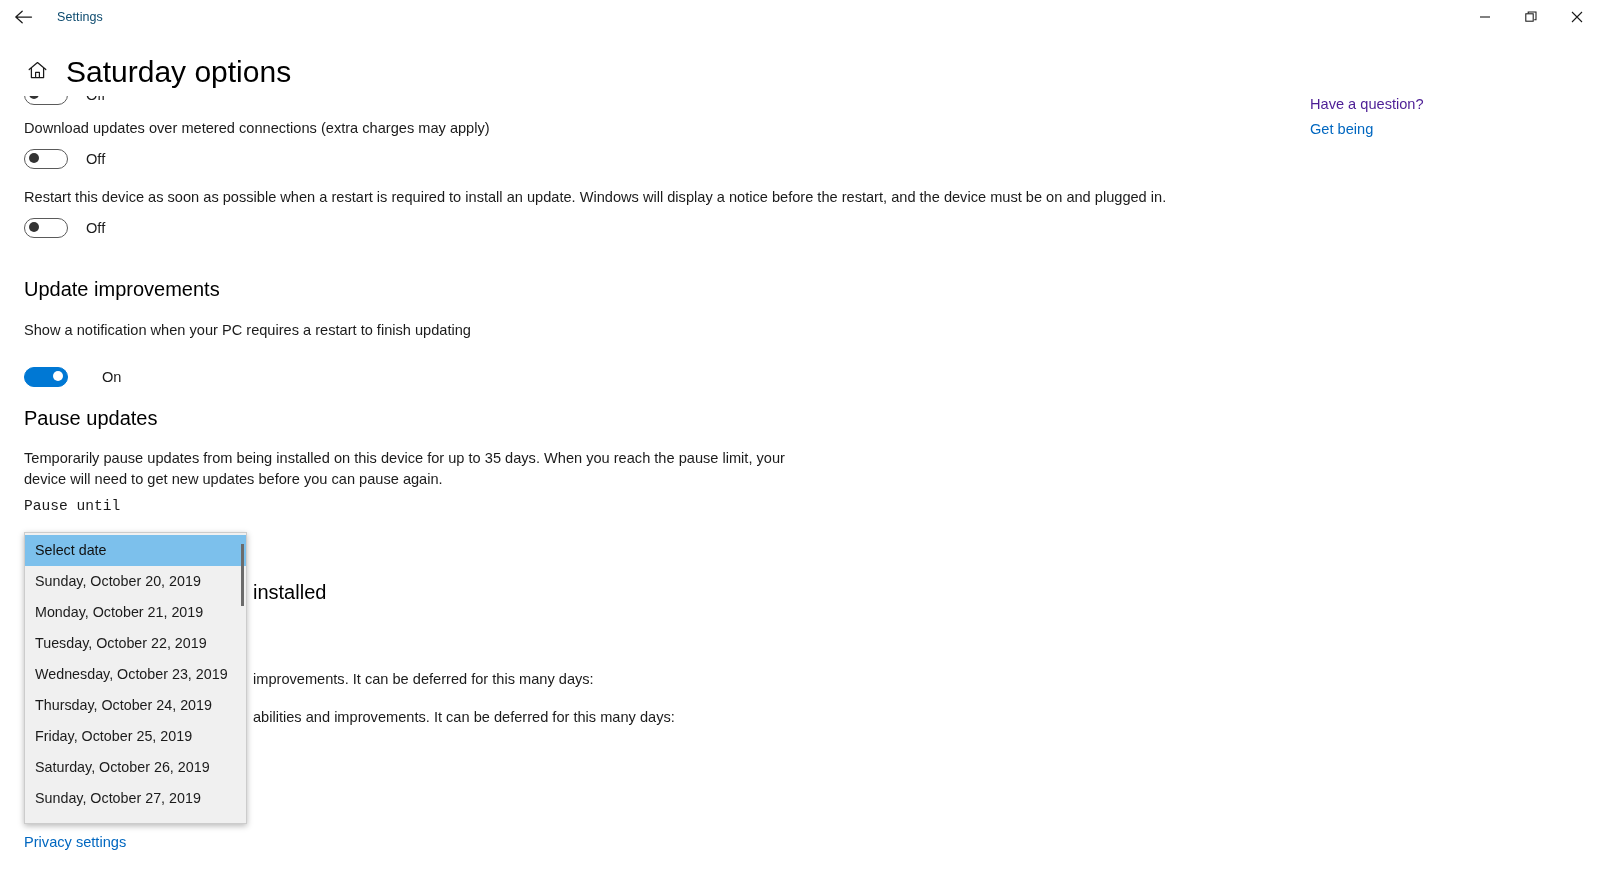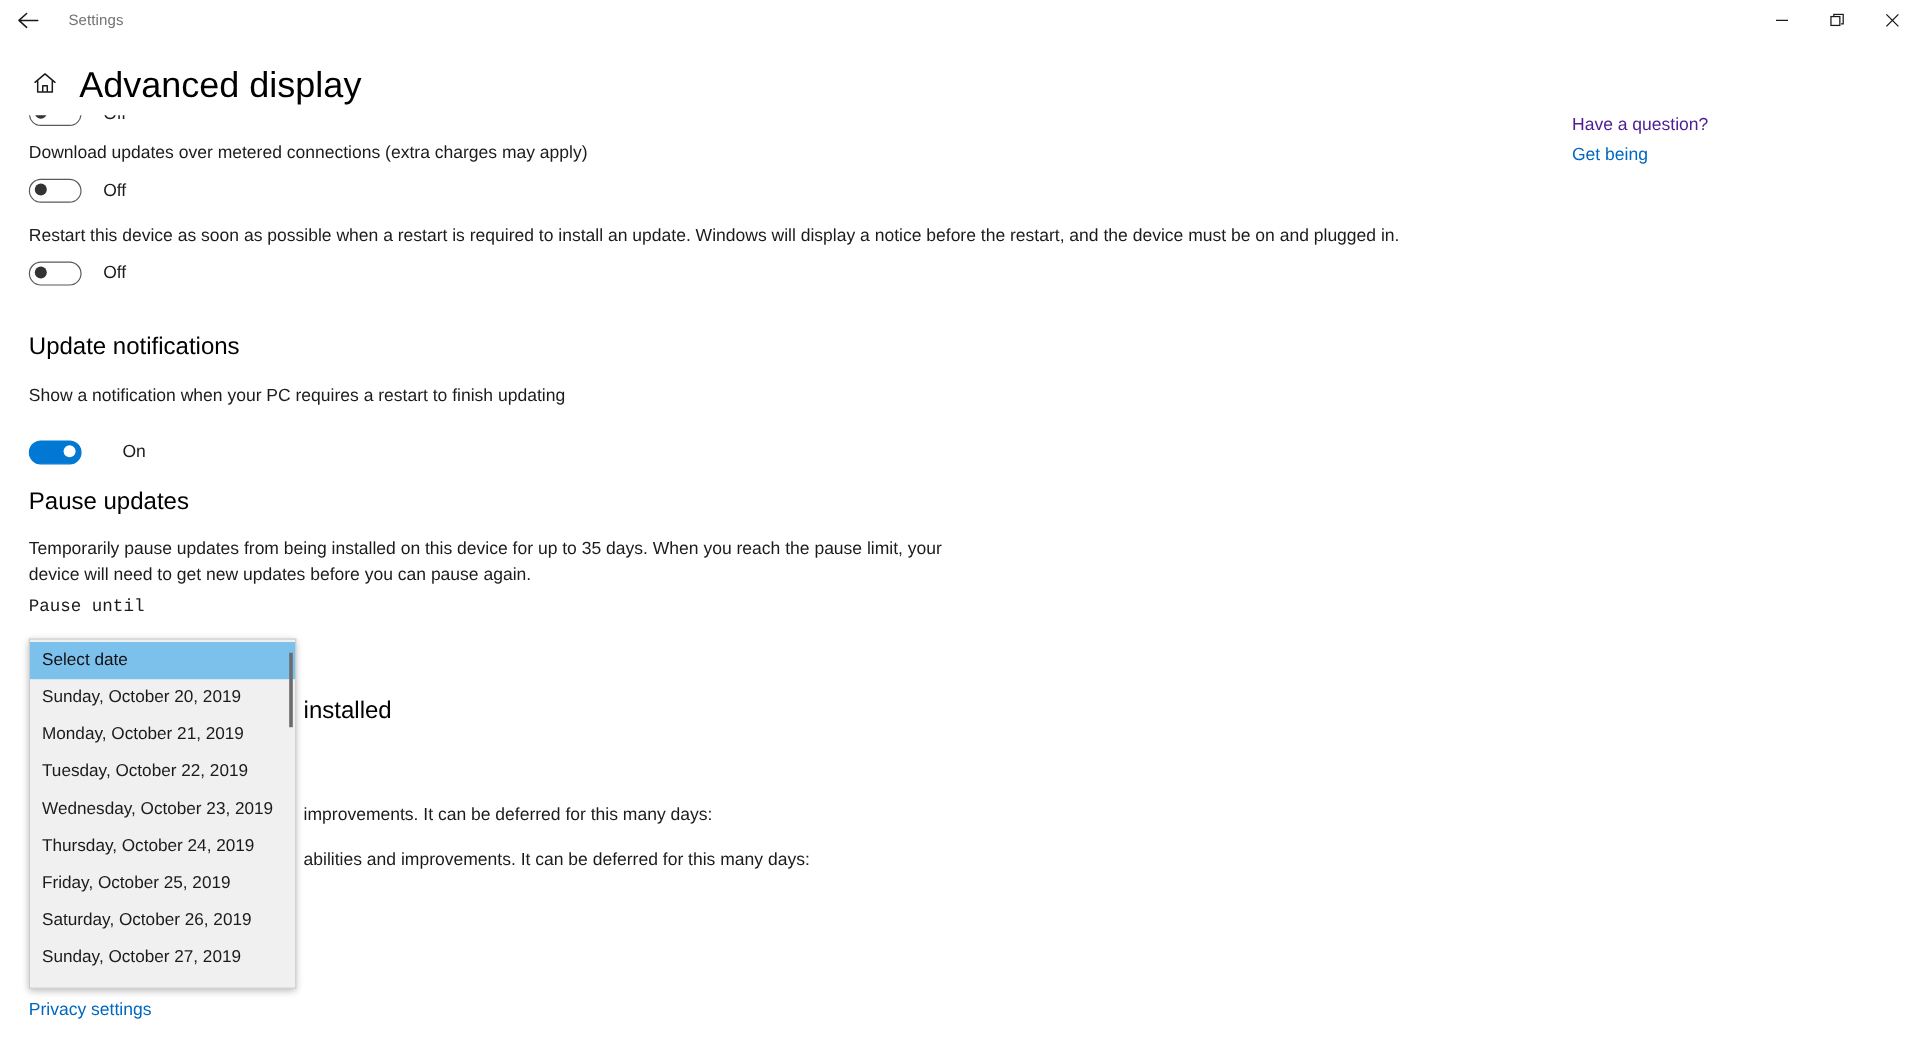--- a/index.html
+++ b/index.html
@@ -36,21 +36,21 @@
     height: 32px;
     display: flex;
     align-items: center;
     justify-content: center;
     cursor: pointer;
   }
   .back-btn svg { display: block; }
 
   .titlebar-title {
     font-size: 12.5px;
-    color: #737373;
+    color: #0c4a6e;
     margin-left: 11px;
     letter-spacing: 0.1px;
   }
 
   .win-controls {
     position: absolute;
     right: 0; top: 0;
     height: 34px;
     display: flex;
   }
@@ -284,21 +284,21 @@
   <div class="page-header">
     <div class="home-icon">
       <span>
         <svg width="21" height="21" viewBox="0 0 21 21">
           <path d="M2.2 9.6 L10.5 2.6 L18.8 9.6" fill="none" stroke="#1a1a1a" stroke-width="1.25" stroke-linecap="round" stroke-linejoin="round"></path>
           <path d="M4.4 8.1 V17.6 H16.6 V8.1" fill="none" stroke="#1a1a1a" stroke-width="1.25" stroke-linejoin="round"></path>
           <path d="M8.6 17.6 V12.4 H12.4 V17.6" fill="none" stroke="#1a1a1a" stroke-width="1.2" stroke-linejoin="round"></path>
         </svg>
       </span>
     </div>
-    <div class="page-title">Advanced display</div>
+    <div class="page-title">Saturday options</div>
   </div>
 
   <div class="content">
     <div class="content-inner">
 
       <div class="clipped-toggle">
         <div class="switch">
           <span class="knob"></span>
         </div>
         <span class="switch-label">Off</span>
@@ -318,21 +318,21 @@
         <div class="body-text">Restart this device as soon as possible when a restart is required to install an update. Windows will display a notice before the restart, and the device must be on and plugged in.</div>
         <div class="toggle-row" style="margin-top:10px;">
           <div class="switch">
             <span class="knob"></span>
           </div>
           <span class="switch-label">Off</span>
         </div>
       </div>
 
       <div style="position:absolute; left:24px; top:182px; width:1240px;">
-        <div class="section-head">Update notifications</div>
+        <div class="section-head">Update improvements</div>
         <div class="body-text" style="margin-top:19px;">Show a notification when your PC requires a restart to finish updating</div>
         <div class="toggle-row" style="margin-top:26px;gap:16px;">
           <div class="switch on">
             <span class="knob"></span>
           </div>
           <span class="switch-label">On</span>
         </div>
       </div>
 
       <div style="position:absolute; left:24px; top:311px; width:1240px;">

